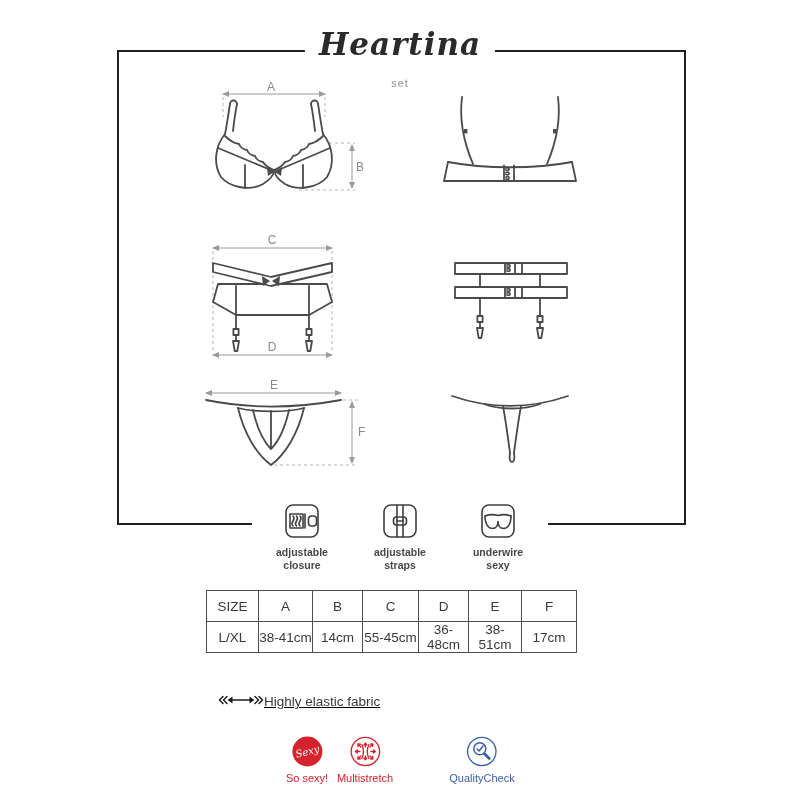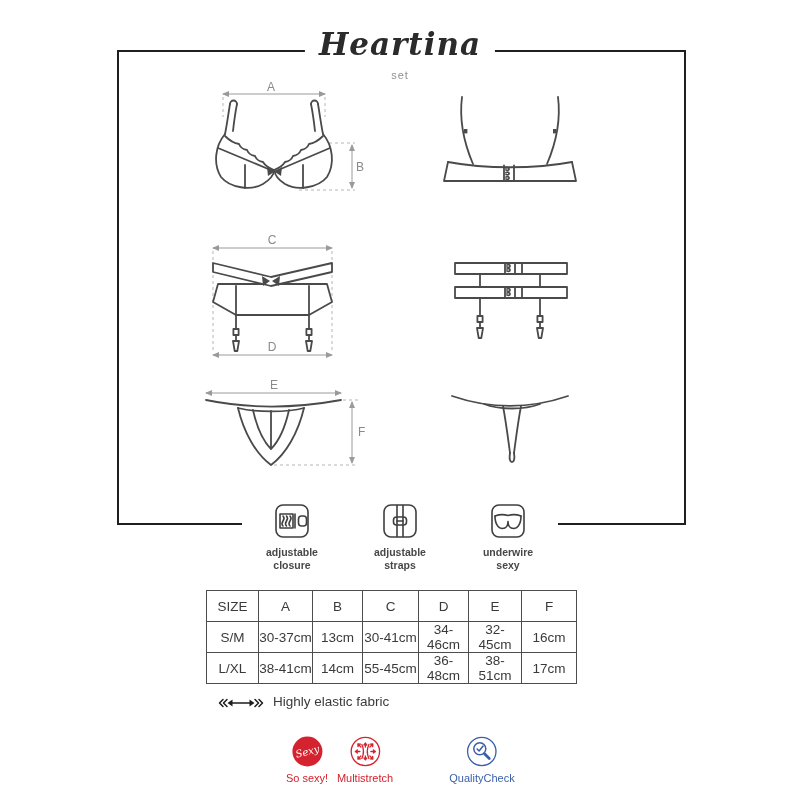--- a/index.html
+++ b/index.html
@@ -1,36 +1,36 @@
 <!DOCTYPE html>
 <html><head>
 <meta charset="utf-8">
 <style>
   html,body{margin:0;padding:0;}
   body{width:800px;height:800px;background:#ffffff;font-family:"Liberation Sans",sans-serif;position:relative;overflow:hidden;}
   .page{position:absolute;inset:0;}
   .frame{position:absolute;left:117px;top:50px;width:565px;height:471px;border:2px solid #1f1f1f;background:#fff;}
   .title-block{position:absolute;left:400px;top:28px;transform:translateX(-50%);text-align:center;background:#fff;padding:0 14px;z-index:5;}
   .title{font-family:"DejaVu Serif","Liberation Serif",serif;font-style:italic;font-weight:600;font-size:31px;color:#2b2b2b;letter-spacing:1px;line-height:1.05;}
-  .subtitle{font-size:11px;color:#8f8f8f;letter-spacing:1px;margin-top:8px;}
+  .subtitle{font-size:11px;color:#8f8f8f;letter-spacing:1px;margin-top:16px;}
   svg{position:absolute;overflow:visible;}
   .art{stroke:#4a4a4a;stroke-width:1.8;fill:none;stroke-linecap:round;stroke-linejoin:round;}
   .artf{stroke:#4a4a4a;stroke-width:1.8;fill:#ffffff;stroke-linejoin:round;}
   .artfill{fill:#4a4a4a;stroke:none;}
   .dim{stroke:#9a9a9a;stroke-width:1;fill:none;}
   .dash{stroke:#b5b5b5;stroke-width:1;stroke-dasharray:3 3;fill:none;}
   .dimtext{fill:#8a8a8a;font-size:12px;font-family:"Liberation Sans",sans-serif;}
-  .features{position:absolute;left:400px;top:500px;transform:translateX(-50%);display:flex;gap:36px;background:#fff;padding:2px 14px 0 14px;z-index:5;}
+  .features{position:absolute;left:400px;top:500px;transform:translateX(-50%);display:flex;gap:26px;background:#fff;padding:2px 14px 0 14px;z-index:5;}
   .feature{width:72px;display:flex;flex-direction:column;align-items:center;}
   .feature .flabel{margin-top:6px;font-size:10.5px;font-weight:700;color:#474747;text-align:center;line-height:1.2;}
   .ficon{stroke:#3f3f3f;stroke-width:1.6;fill:none;stroke-linecap:round;stroke-linejoin:round;}
   table.sizes{position:absolute;left:206px;top:590px;border-collapse:collapse;background:#fff;}
   table.sizes td,table.sizes th{border:1px solid #4d4d4d;text-align:center;vertical-align:middle;font-size:13.5px;color:#3a3a3a;font-weight:400;padding:0;height:30px;}
   .c0{width:51px}.c1{width:53px}.c2{width:49px}.c3{width:55px}.c4{width:49px}.c5{width:52px}.c6{width:54px}
-  .fabric{position:absolute;left:218px;top:694px;display:flex;align-items:flex-end;gap:9px;}
+  .fabric{position:absolute;left:218px;top:694px;display:flex;align-items:flex-start;text-decoration:underline;}
   .fabric .ftext{font-size:13.5px;color:#3a3a3a;}
   .badges{position:absolute;left:0;top:736px;width:800px;height:60px;}
   .badge{position:absolute;display:flex;flex-direction:column;align-items:center;transform:translateX(-50%);}
   .badge .blabel{margin-top:5px;font-size:11px;font-weight:400;white-space:nowrap;}
   .badge.red .blabel{color:#d4222e;}
   .badge.blue .blabel{color:#3a5fa9;}
 </style>
 </head>
 <body>
 
@@ -215,29 +215,20 @@
         <tr>
       <th class="c0">SIZE</th>
       <th class="c1">A</th>
       <th class="c2">B</th>
       <th class="c3">C</th>
       <th class="c4">D</th>
       <th class="c5">E</th>
       <th class="c6">F</th>
     </tr>
     <tr>
-      <td>S/M</td>
-      <td>30-37cm</td>
-      <td>13cm</td>
-      <td>30-41cm</td>
-      <td>34-46cm</td>
-      <td>32-45cm</td>
-      <td>16cm</td>
-    </tr>
-    <tr>
       <td>L/XL</td>
       <td>38-41cm</td>
       <td>14cm</td>
       <td>55-45cm</td>
       <td>36-48cm</td>
       <td>38-51cm</td>
       <td>17cm</td>
     </tr>
   </tbody>
     </table>

